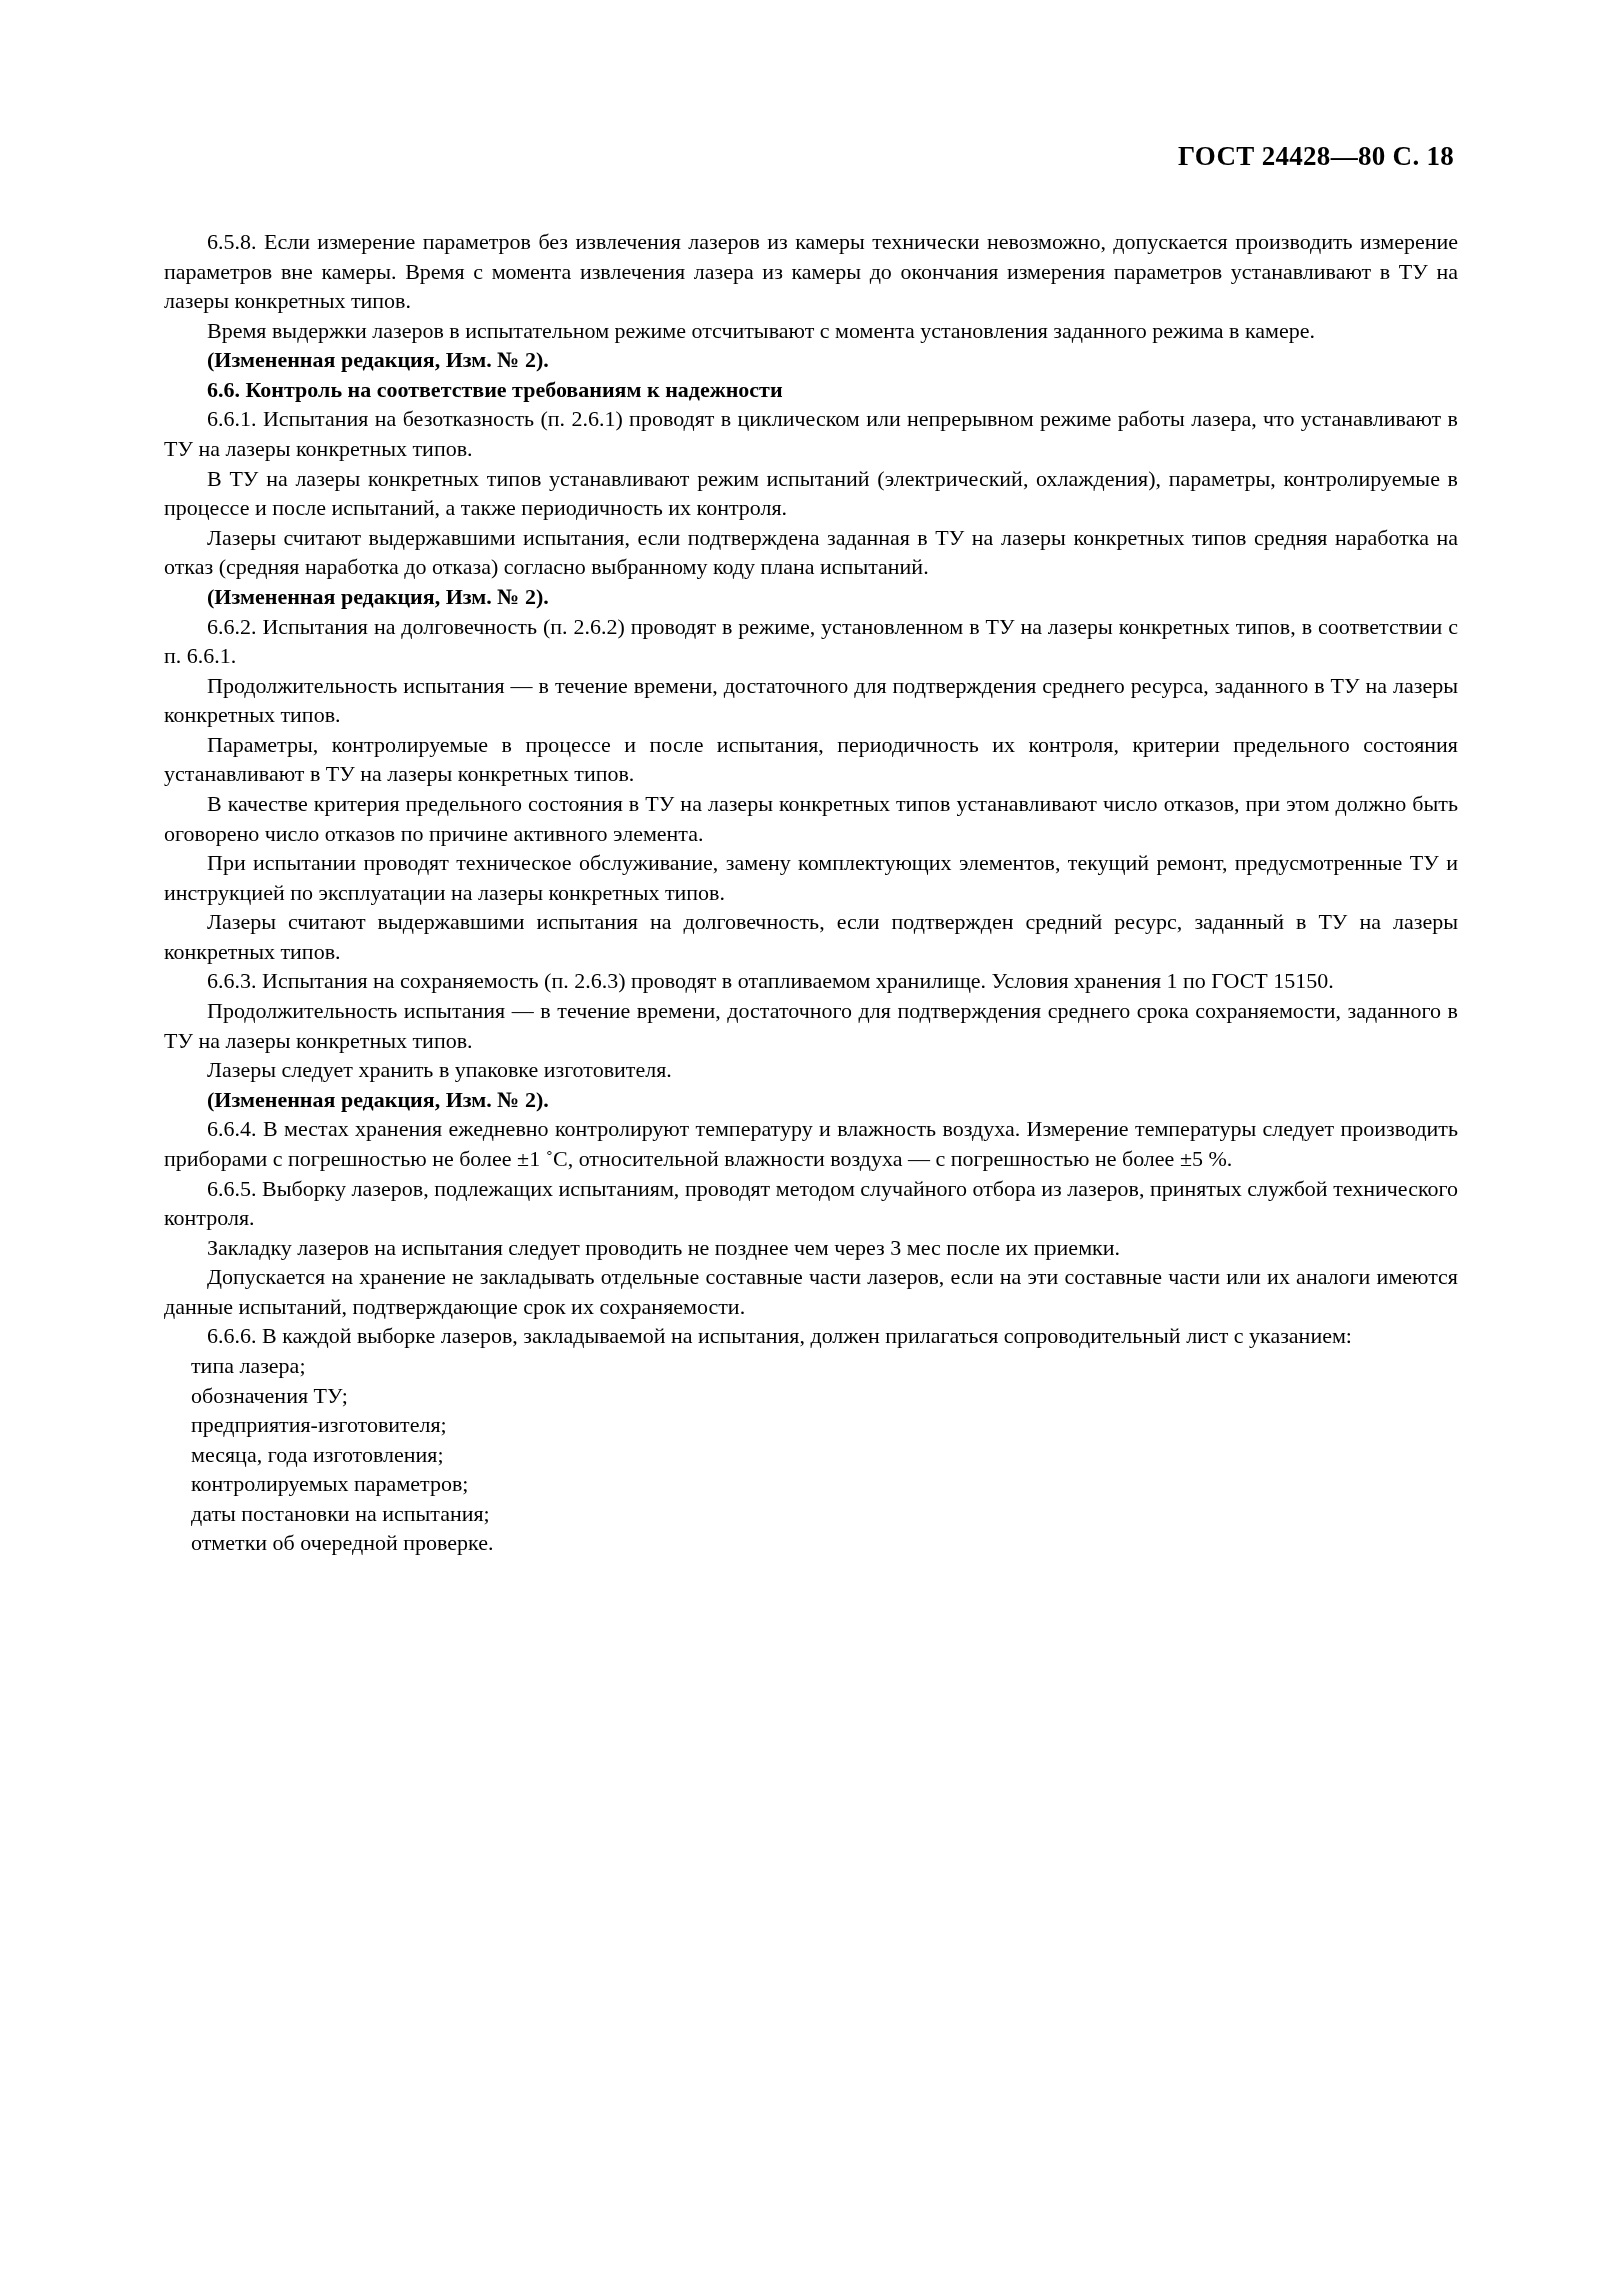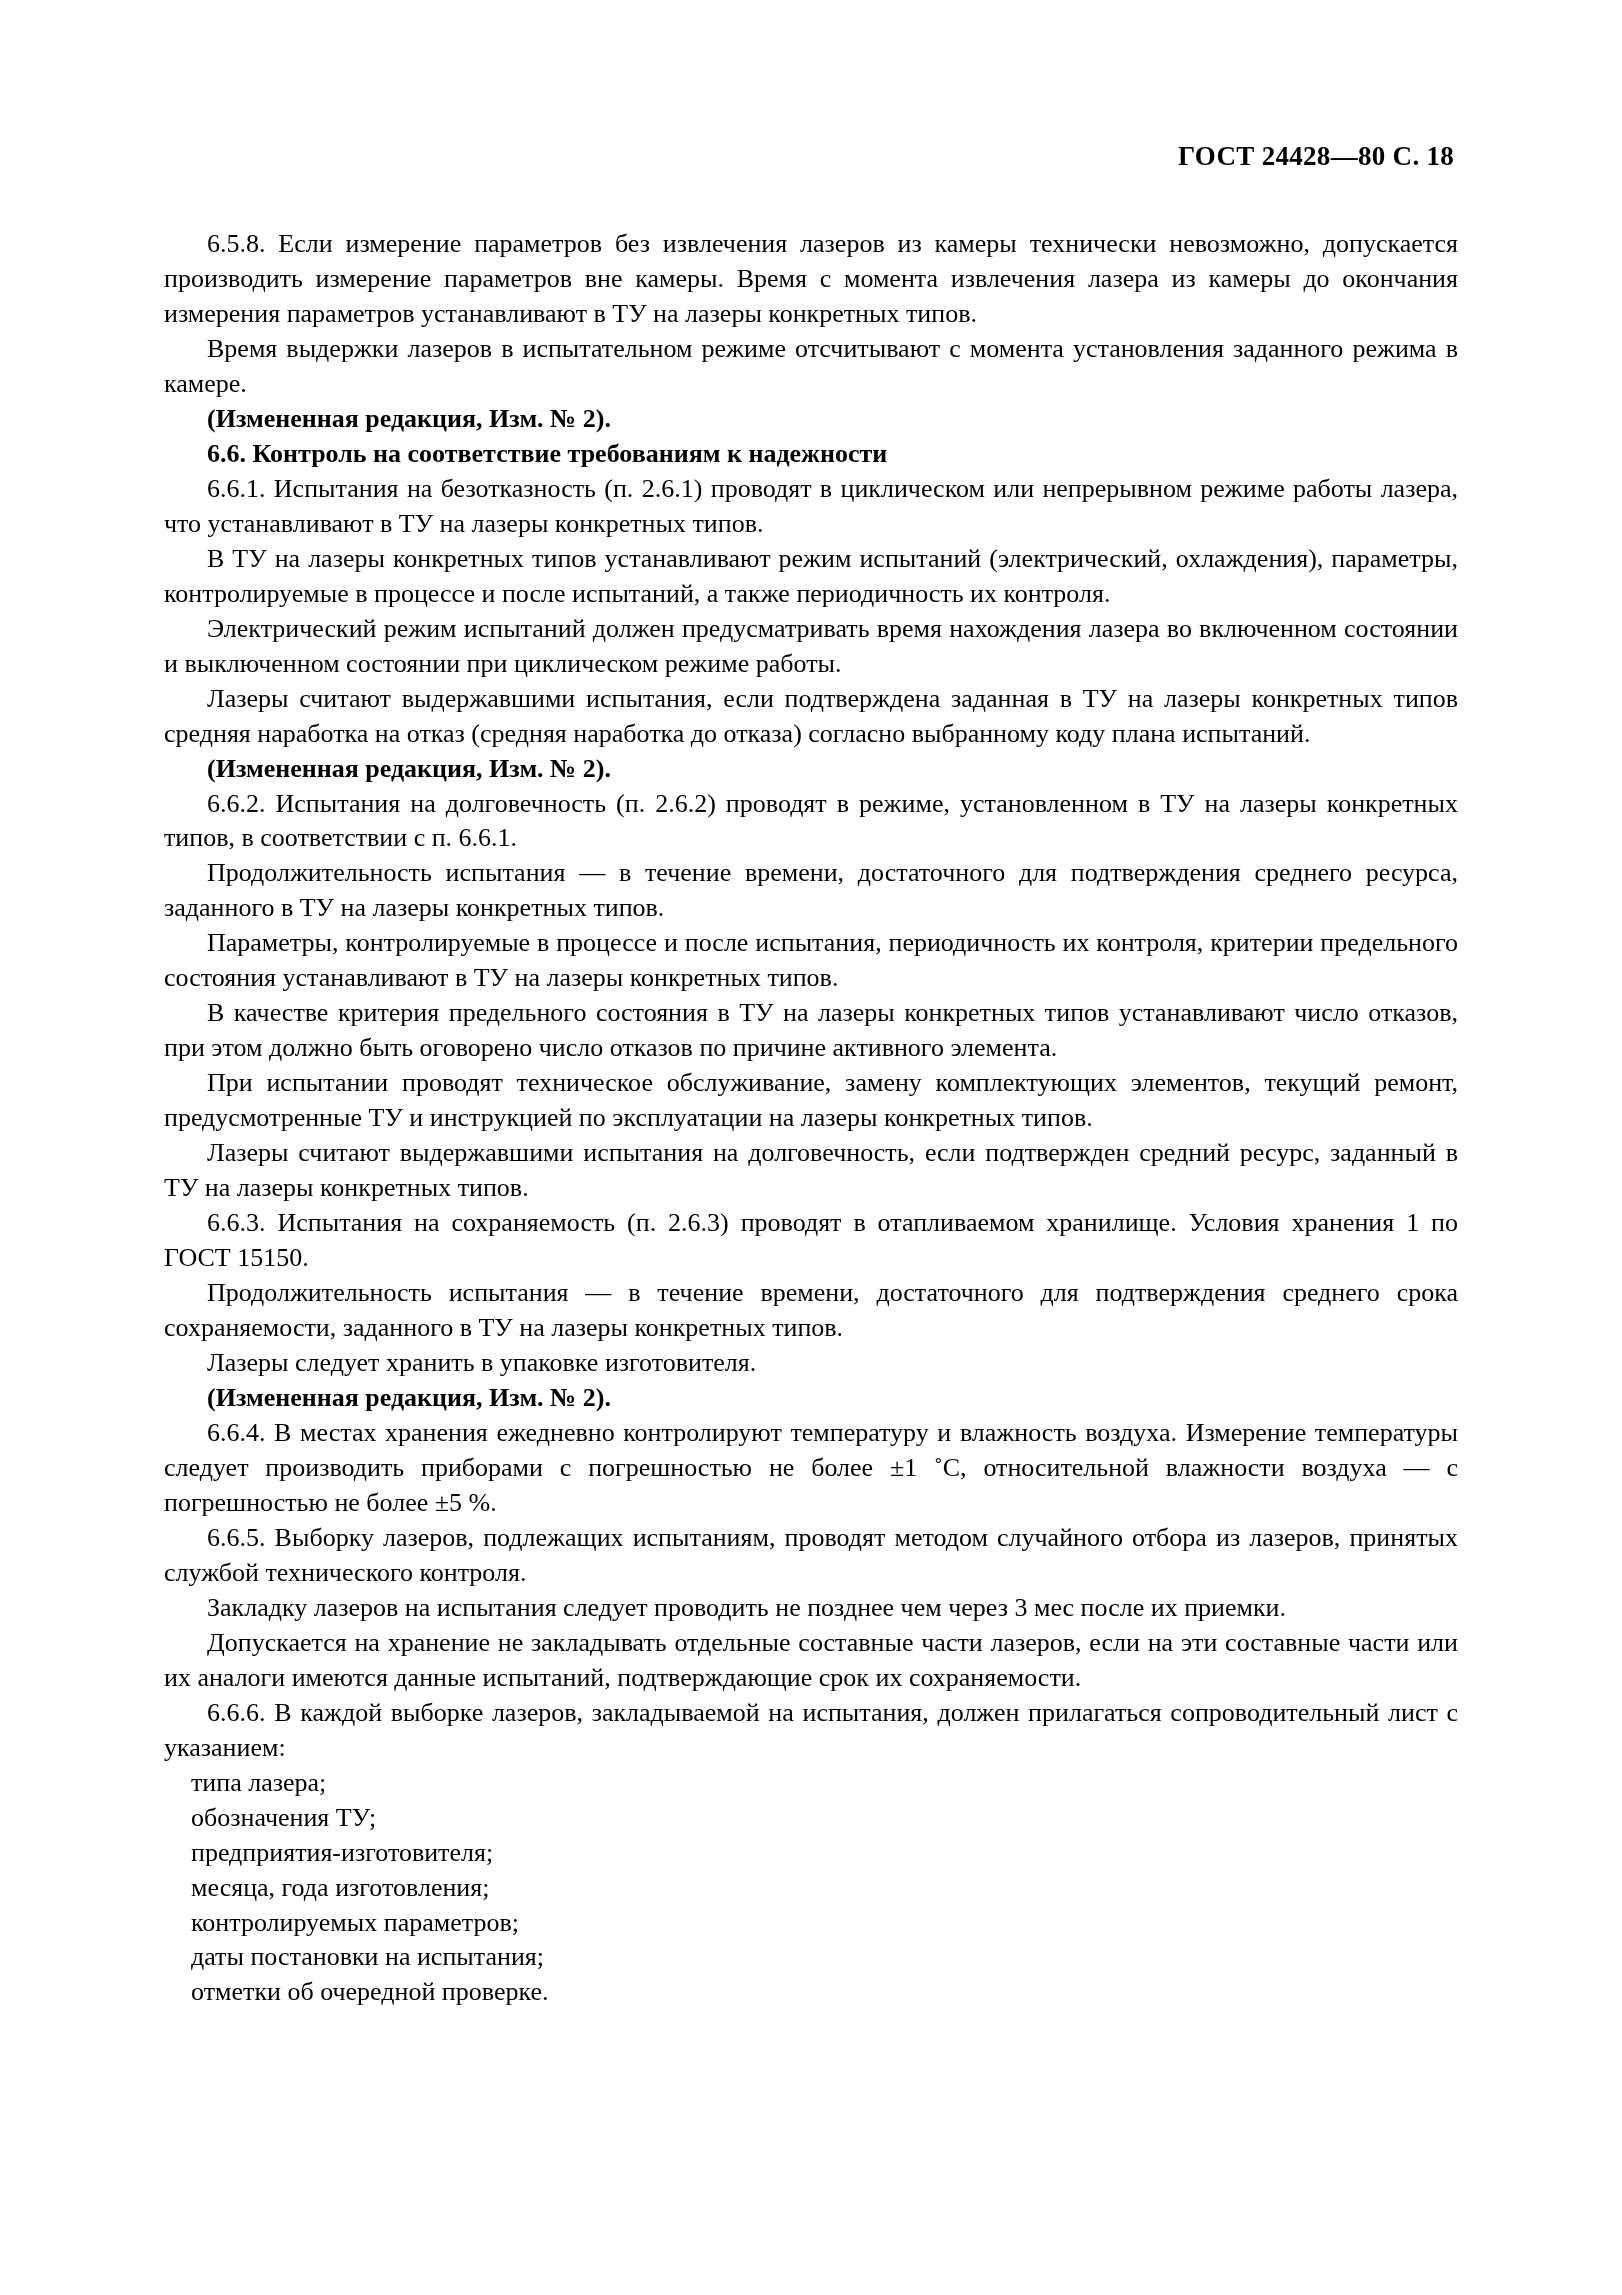--- a/index.html
+++ b/index.html
@@ -25,21 +25,21 @@
   }
   .header {
     text-align: right;
     font-size: 27px;
     font-weight: bold;
     letter-spacing: 0.3px;
     margin: 0 0 55px 0;
     padding-right: 3.9px;
   }
   .content {
-    font-size: 26px;
+    font-size: 22px;
     line-height: 1.345;
     text-align: justify;
     text-justify: inter-word;
   }
   p {
     margin: 0;
     text-indent: 0;
   }
   p.ind {
     text-indent: 43px;
@@ -63,21 +63,20 @@
 
 <div class="page">
   <div class="header">ГОСТ 24428—80 С. 18</div>
   <div class="content">
       <p class="ind">6.5.8. Если измерение параметров без извлечения лазеров из камеры технически невозможно, допускается производить измерение параметров вне камеры. Время с момента извлечения лазера из камеры до окончания измерения параметров устанавливают в ТУ на лазеры конкретных типов.</p>
       <p class="ind">Время выдержки лазеров в испытательном режиме отсчитывают с момента установления заданного режима в камере.</p>
       <p class="bold">(Измененная редакция, Изм. № 2).</p>
       <p class="heading">6.6.  Контроль на соответствие требованиям к надежности</p>
       <p class="ind">6.6.1. Испытания на безотказность (п. 2.6.1) проводят в циклическом или непрерывном режиме работы лазера, что устанавливают в ТУ на лазеры конкретных типов.</p>
       <p class="ind">В ТУ на лазеры конкретных типов устанавливают режим испытаний (электрический, охлаждения), параметры, контролируемые в процессе и после испытаний, а также периодичность их контроля.</p>
-      <p class="ind">Электрический режим испытаний должен предусматривать время нахождения лазера во включенном состоянии и выключенном состоянии при циклическом режиме работы.</p>
       <p class="ind">Лазеры считают выдержавшими испытания, если подтверждена заданная в ТУ на лазеры конкретных типов средняя наработка на отказ (средняя наработка до отказа) согласно выбранному коду плана испытаний.</p>
       <p class="bold">(Измененная редакция, Изм. № 2).</p>
       <p class="ind">6.6.2. Испытания на долговечность (п. 2.6.2) проводят в режиме, установленном в ТУ на лазеры конкретных типов, в соответствии с п. 6.6.1.</p>
       <p class="ind">Продолжительность испытания — в течение времени, достаточного для подтверждения среднего ресурса, заданного в ТУ на лазеры конкретных типов.</p>
       <p class="ind">Параметры, контролируемые в процессе и после испытания, периодичность их контроля, критерии предельного состояния устанавливают в ТУ на лазеры конкретных типов.</p>
       <p class="ind">В качестве критерия предельного состояния в ТУ на лазеры конкретных типов устанавливают число отказов, при этом должно быть оговорено число отказов по причине активного элемента.</p>
       <p class="ind">При испытании проводят техническое обслуживание, замену комплектующих элементов, текущий ремонт, предусмотренные ТУ и инструкцией по эксплуатации на лазеры конкретных типов.</p>
       <p class="ind">Лазеры считают выдержавшими испытания на долговечность, если подтвержден средний ресурс, заданный в ТУ на лазеры конкретных типов.</p>
       <p class="ind">6.6.3. Испытания на сохраняемость (п. 2.6.3) проводят в отапливаемом хранилище. Условия хранения 1 по ГОСТ 15150.</p>
       <p class="ind">Продолжительность испытания — в течение времени, достаточного для подтверждения среднего срока сохраняемости, заданного в ТУ на лазеры конкретных типов.</p>

